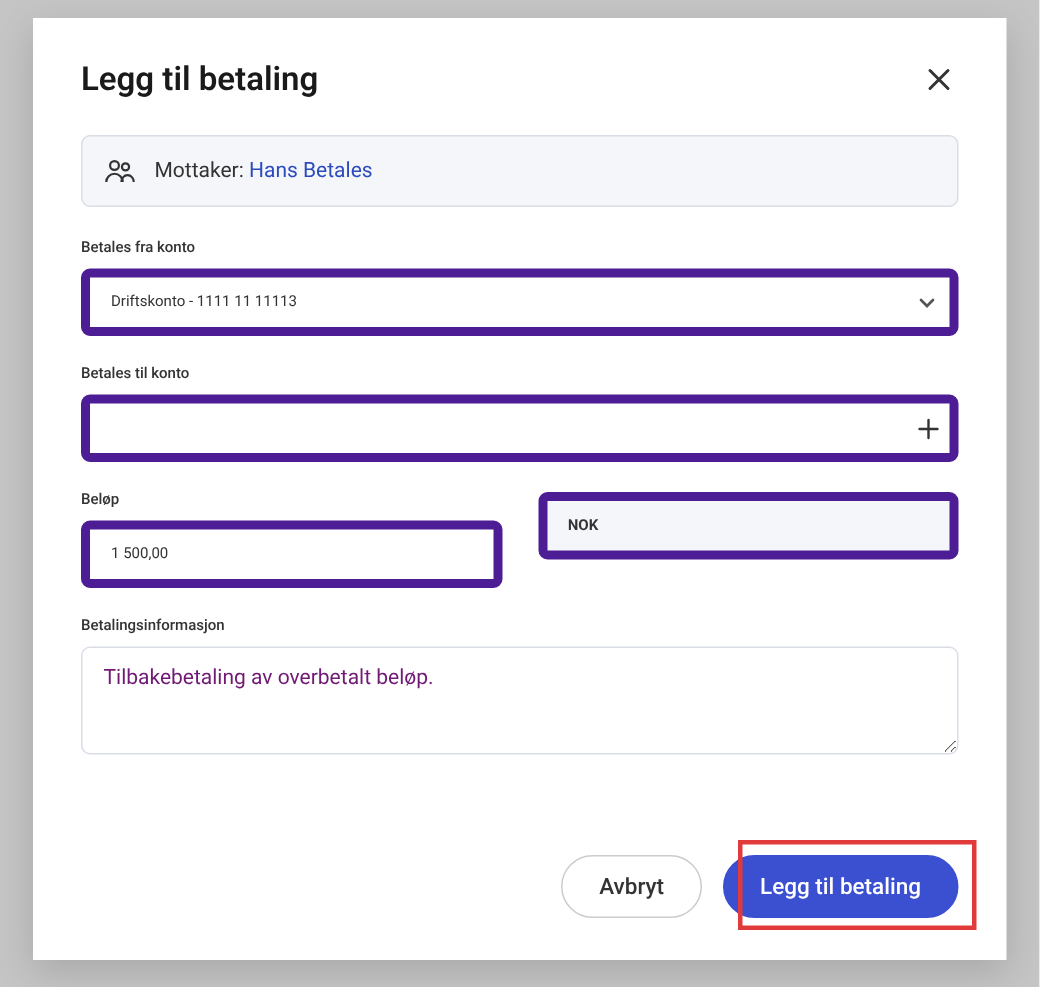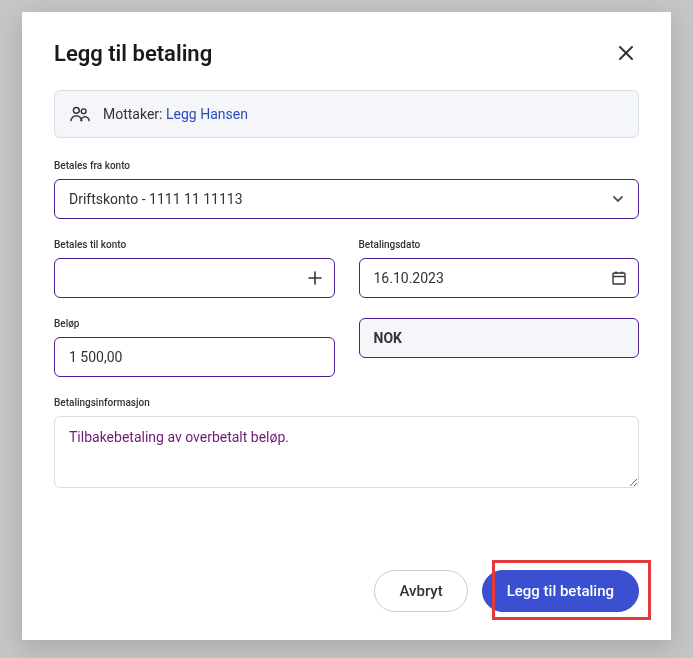--- a/index.html
+++ b/index.html
@@ -75,24 +75,24 @@
       color: #333;
       font-weight: 500;
       margin-bottom: 8px;
       display: block;
     }
     .form-group {
       margin-bottom: 20px;
     }
     .input-field {
       width: 100%;
-      border: 1px solid #4c1d95;
+      border: 6px solid #4c1d95;
       border-radius: 6px;
       padding: 11px 14px;
-      font-size: 14px;
+      font-size: 10px;
       color: #333;
       background: #fff;
       font-family: inherit;
     }
     .input-field.readonly {
       background: #f4f6fa;
       font-weight: bold;
     }
     .select-wrap {
       position: relative;
@@ -182,21 +182,21 @@
 
   <div class="recipient-box">
     <svg width="22" height="22" viewBox="0 0 24 24" fill="none" stroke="#333" stroke-width="1.6">
       <circle cx="8" cy="8" r="3.2"></circle>
       <circle cx="16" cy="9" r="2.6"></circle>
       <path d="M2 20c0-3.3 2.7-6 6-6s6 2.7 6 6"></path>
       <path d="M13 20c0-2.8 2-5 4.5-5s4.5 2.2 4.5 5"></path>
     </svg>
     <span class="recipient-label">
       <span>Mottaker:</span>
-      <span class="recipient-name">Legg Hansen</span>
+      <span class="recipient-name">Hans Betales</span>
     </span>
   </div>
 
   <div class="form-group">
     <label class="form-label">Betales fra konto</label>
     <div class="select-wrap">
       <input class="input-field" readonly="" value="Driftskonto - 1111 11 11113" style="">
       <svg class="chevron" width="14" height="14" viewBox="0 0 14 14" fill="none" stroke="#555" stroke-width="1.8" stroke-linecap="round">
         <polyline points="3,5 7,9 11,5"></polyline>
       </svg>
@@ -209,34 +209,20 @@
       <div class="input-with-icon">
         <input class="input-field" value="" style="">
         <span class="trailing-icon">
           <svg width="16" height="16" viewBox="0 0 16 16" fill="none" stroke="#333" stroke-width="1.6" stroke-linecap="round">
             <line x1="8" y1="2" x2="8" y2="14"></line>
             <line x1="2" y1="8" x2="14" y2="8"></line>
           </svg>
         </span>
       </div>
     </div>
-    <div class="form-group">
-      <label class="form-label">Betalingsdato</label>
-      <div class="input-with-icon">
-        <input class="input-field" value="16.10.2023" style="">
-        <span class="trailing-icon">
-          <svg width="16" height="16" viewBox="0 0 16 16" fill="none" stroke="#333" stroke-width="1.4">
-            <rect x="2" y="3" width="12" height="11" rx="1"></rect>
-            <line x1="2" y1="6.5" x2="14" y2="6.5"></line>
-            <line x1="5" y1="1.5" x2="5" y2="4"></line>
-            <line x1="11" y1="1.5" x2="11" y2="4"></line>
-          </svg>
-        </span>
-      </div>
-    </div>
   </div>
 
   <div class="two-col">
     <div class="form-group">
       <label class="form-label">Beløp</label>
       <input class="input-field" value="1 500,00" style="">
     </div>
     <div class="form-group">
       <input class="input-field readonly" readonly="" value="NOK" style="">
     </div>

